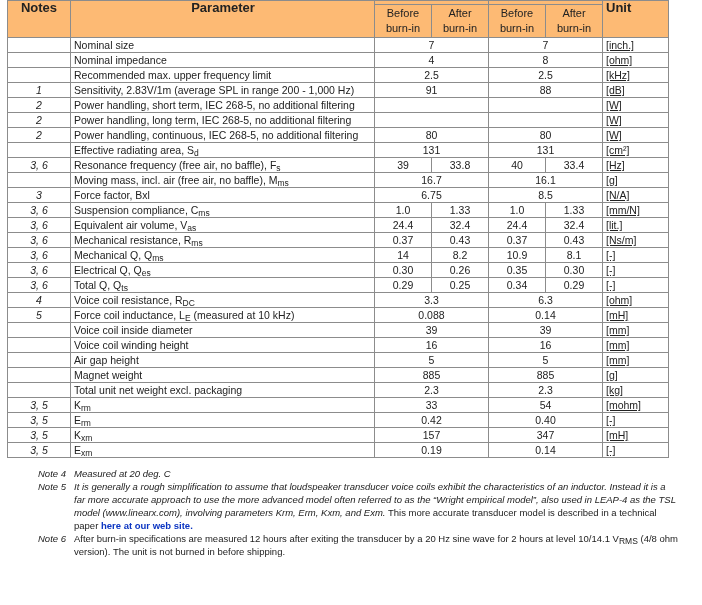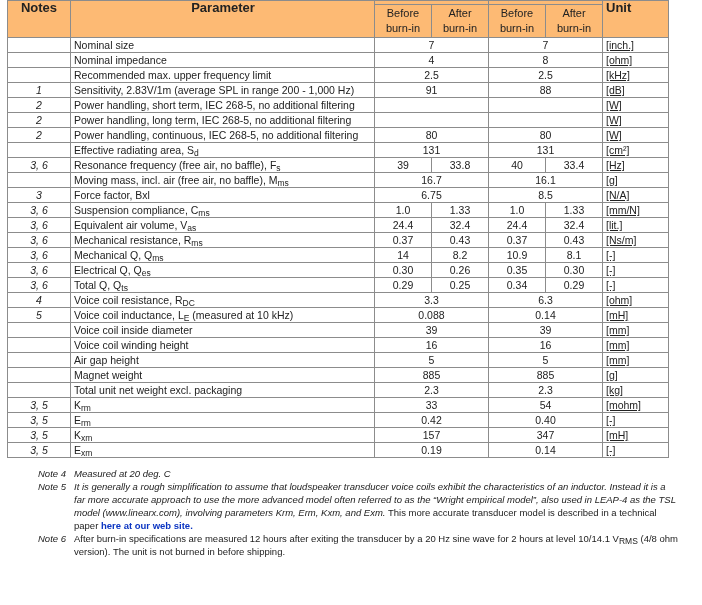--- a/index.html
+++ b/index.html
@@ -191,21 +191,21 @@
       </tr>
       <tr>
         <td class="note">4</td>
         <td><span>Voice coil resistance, R</span><sub class="s">DC</sub></td>
         <td class="val" colspan="2">3.3</td>
         <td class="val" colspan="2">6.3</td>
         <td class="unit">[ohm]</td>
       </tr>
       <tr>
         <td class="note">5</td>
-        <td><span>Voice coil inductance, L</span><sub class="s">E</sub> (measured at 10 kHz)</td>
+        <td><span>Force coil inductance, L</span><sub class="s">E</sub> (measured at 10 kHz)</td>
         <td class="val" colspan="2">0.088</td>
         <td class="val" colspan="2">0.14</td>
         <td class="unit">[mH]</td>
       </tr>
       <tr>
         <td class="note"></td>
         <td><span>Voice coil inside diameter</span></td>
         <td class="val" colspan="2">39</td>
         <td class="val" colspan="2">39</td>
         <td class="unit">[mm]</td>

